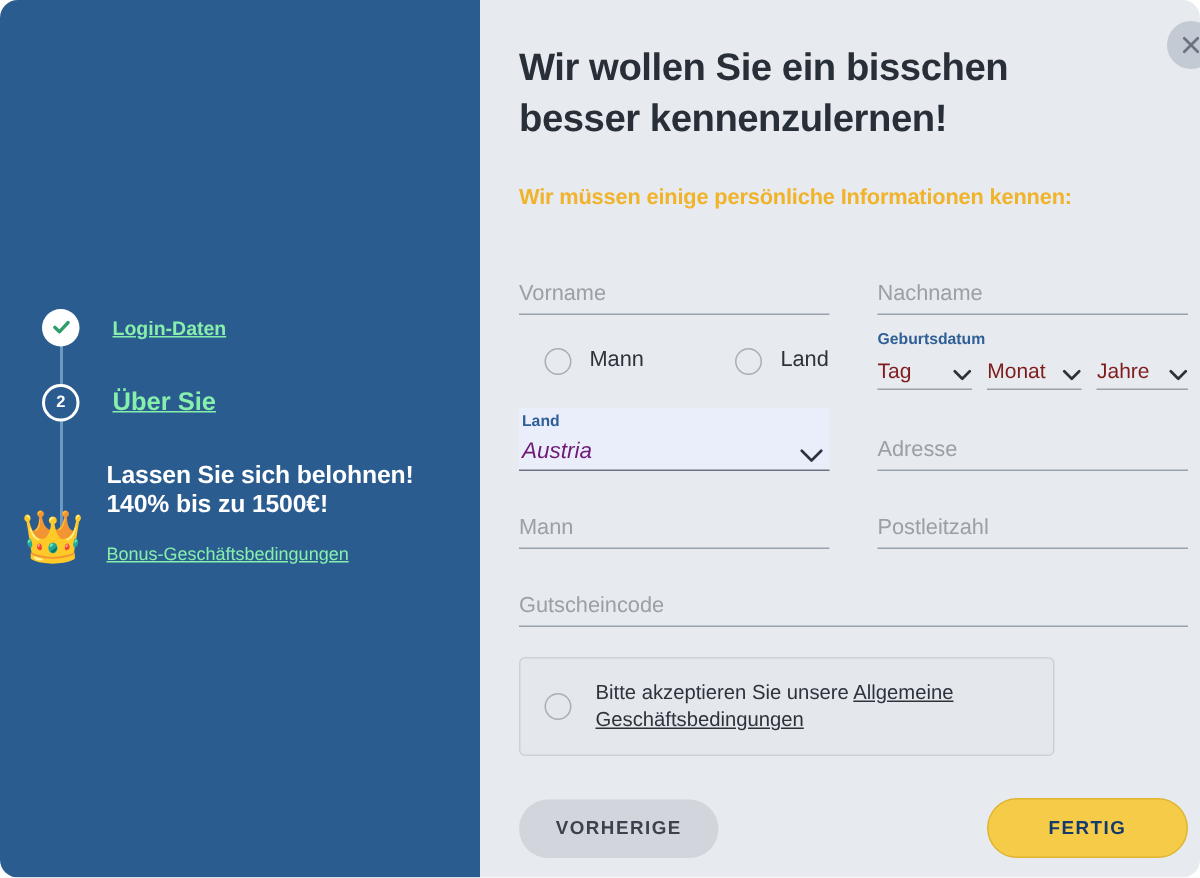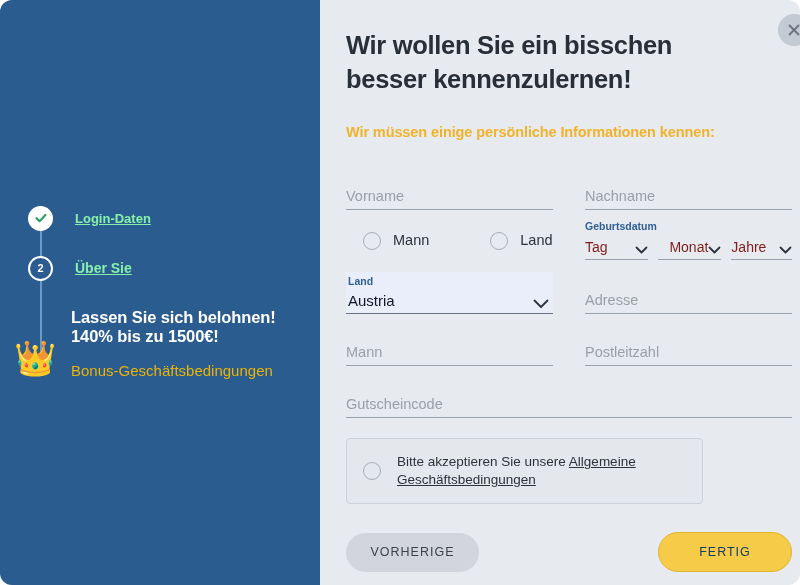--- a/index.html
+++ b/index.html
@@ -71,40 +71,41 @@
     line-height: 1;
   }
   .step-label {
     margin-left: 22px;
     color: #86efac;
     font-weight: bold;
     white-space: nowrap;
     text-decoration: underline;
   }
   .step-label.small { font-size: 13px; }
-  .step-label.large { font-size: 14px; }
+  .step-label.large { font-size: 17px; }
 
   .bonus {
     position: absolute;
     left: 71px;
     top: 308px;
     width: 230px;
   }
   .bonus-line {
     color: #ffffff;
     font-size: 16.5px;
     font-weight: bold;
     letter-spacing: -0.1px;
     line-height: 19px;
   }
   .bonus-link {
     display: inline-block;
     margin-top: 16px;
-    color: #eab308;
-    font-size: 15px;
+    color: #86efac;
+    font-size: 12px;
+    text-decoration: underline;
     cursor: pointer;
   }
   .crown {
     position: absolute;
     left: 14px;
     top: 341px;
     font-size: 34px;
     line-height: 1;
   }
 
@@ -210,42 +211,43 @@
     position: relative;
     display: flex;
     align-items: flex-end;
     justify-content: space-between;
     border-bottom: 1.5px solid #9aa2ad;
     padding-bottom: 4px;
     cursor: pointer;
     height: 24px;
   }
   .date-sel.d1 { width: 75px; }
-  .date-sel.d2 { width: 75px; justify-content: flex-end; }
+  .date-sel.d2 { width: 75px; }
   .date-sel.d3 { width: 72px; }
   .date-sel .dv {
     color: #7f1d1d;
     font-size: 14px;
   }
 
   
   .select-field {
     position: relative;
     height: 42px;
     background: #eaeefb;
     border-bottom: 1.5px solid #6b7280;
     display: flex;
     align-items: flex-end;
     justify-content: space-between;
     padding: 0 4px 4px 2px;
     cursor: pointer;
   }
   .select-field .sv {
-    color: #0f172a;
+    color: #701a75;
     font-size: 15px;
+    font-style: italic;
   }
   .select-field .flabel { left: 2px; top: 3px; }
 
   
   .terms {
     margin-top: 20px;
     width: 357px;
     background: #e4e8ed;
     border: 1px solid #ccd2da;
     border-radius: 4px;
@@ -273,21 +275,21 @@
     margin-top: 28px;
     width: 446px;
     display: flex;
     justify-content: space-between;
     align-items: center;
   }
   .btn {
     border: none;
     border-radius: 22px;
     font-size: 12.5px;
-    font-weight: normal;
+    font-weight: bold;
     letter-spacing: 1px;
     cursor: pointer;
     font-family: "Liberation Sans", sans-serif;
   }
   .btn-prev {
     background: #d2d6dc;
     color: #3c424c;
     width: 133px; height: 39px;
   }
   .btn-done {

